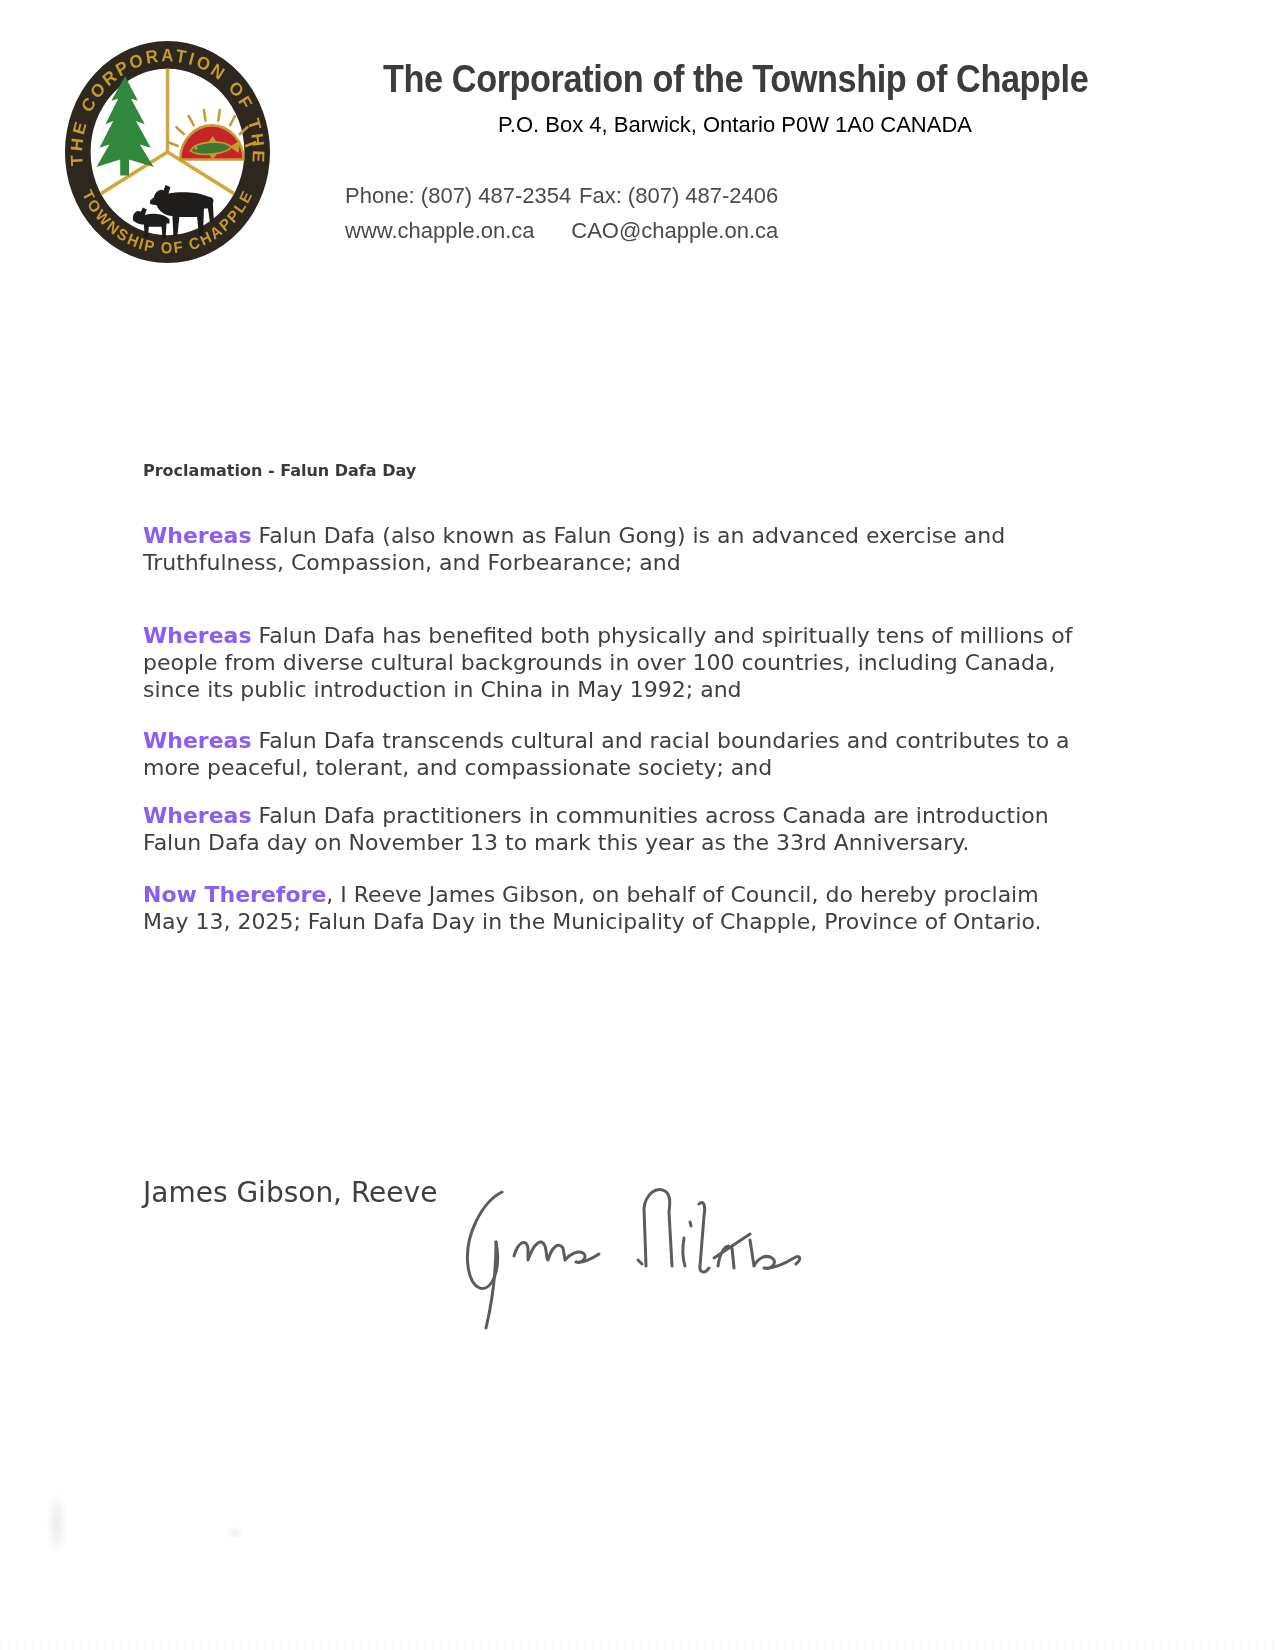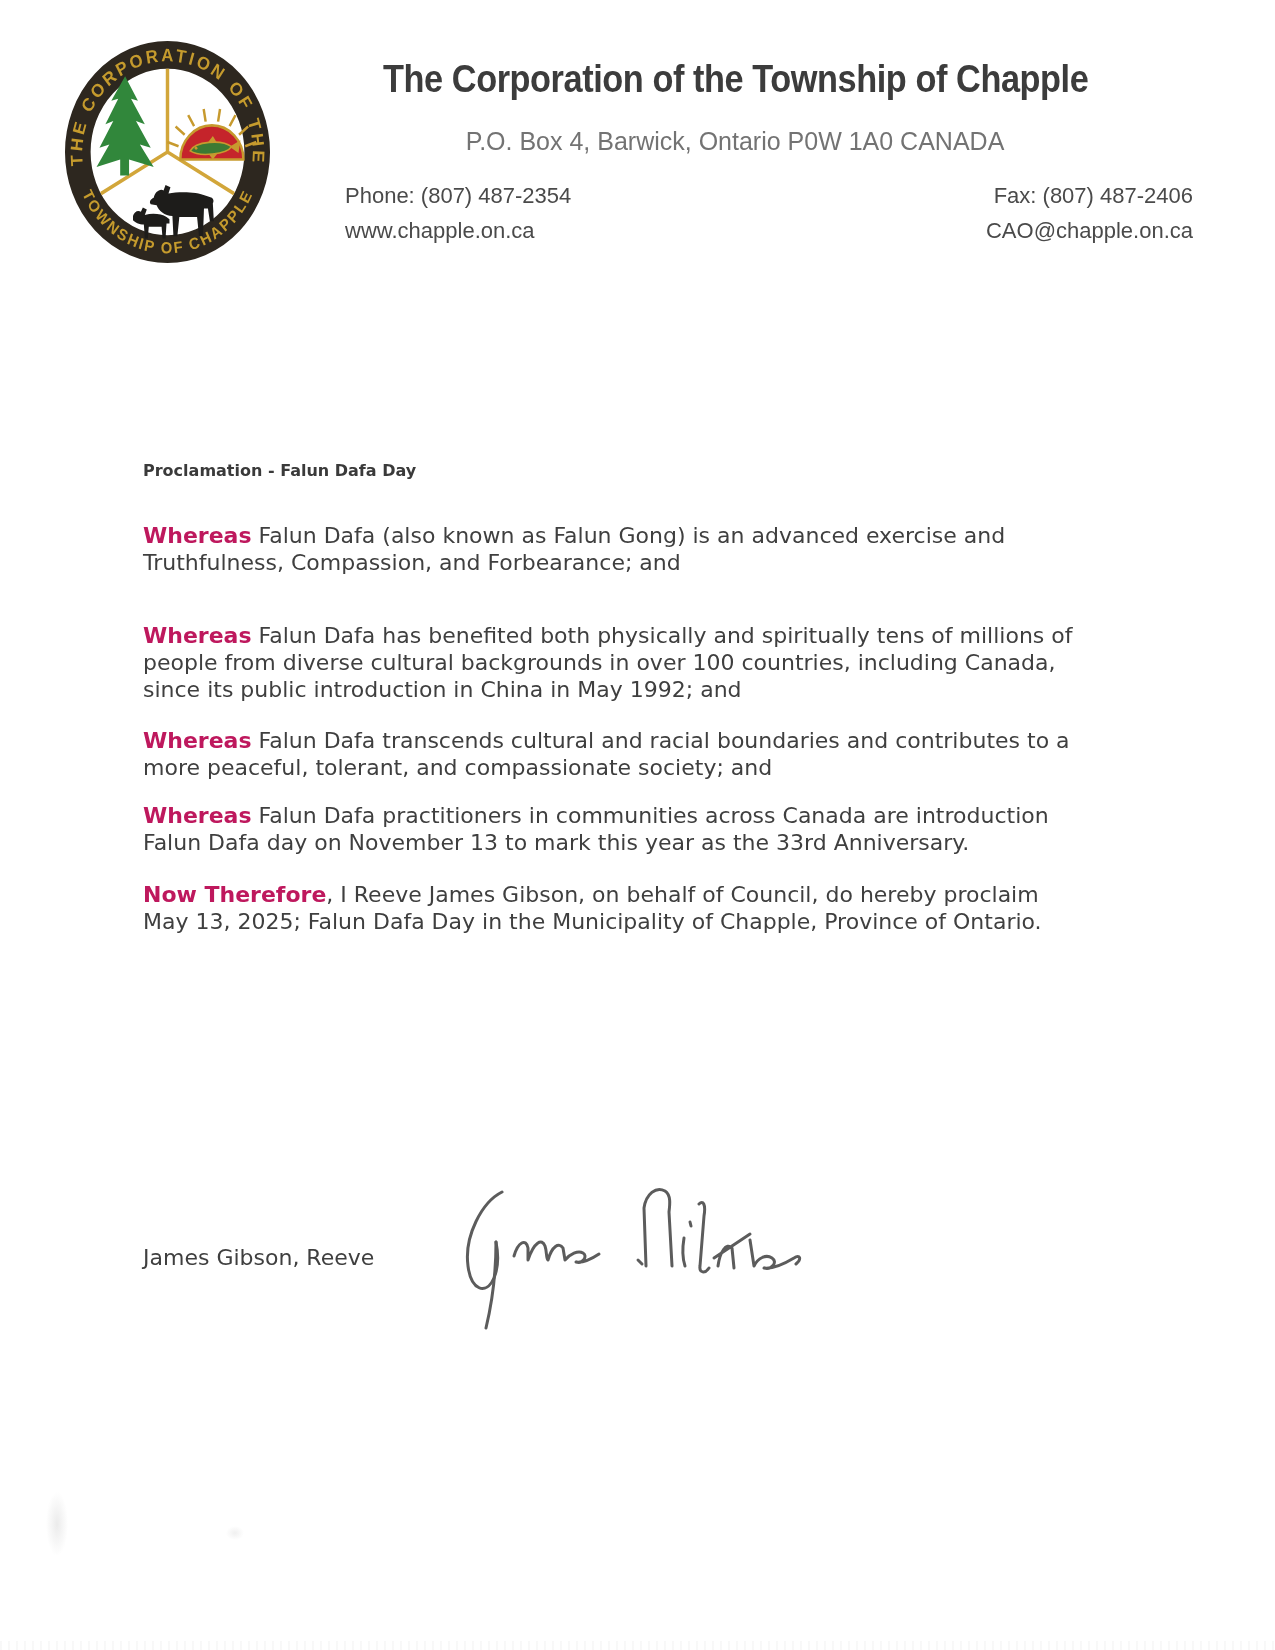--- a/index.html
+++ b/index.html
@@ -4,35 +4,35 @@
 <style>
   html,body{margin:0;padding:0;background:#ffffff;}
   .page{position:relative;width:1275px;height:1650px;background:#ffffff;overflow:hidden;
         font-family:"DejaVu Sans",sans-serif;}
   
   .seal{position:absolute;left:64px;top:40px;width:207px;height:224px;}
   .head-center{position:absolute;left:335px;top:56px;width:800px;text-align:center;color:#3c3c3c;
                font-family:"Liberation Sans",sans-serif;}
   .org-name{margin:0;font-size:39px;line-height:46px;font-weight:bold;letter-spacing:-0.5px;
             transform:scaleX(0.88);transform-origin:50% 50%;white-space:nowrap;}
-  .address-line{margin-top:24px;font-size:25px;line-height:30px;color:#737373;}
+  .address-line{margin-top:8px;font-size:22px;line-height:30px;color:#000000;}
   .contact-row{position:absolute;left:345px;top:178px;width:848px;display:flex;
-               justify-content:space-between;font-family:"Liberation Sans",sans-serif;
+               font-family:"Liberation Sans",sans-serif;
                font-size:22px;line-height:35px;color:#4a4a4a;}
   .contact-col.right{text-align:right;}
   
   .letter-body{position:absolute;left:143px;top:456px;width:985px;color:#3f3f3f;}
   .doc-title{margin:0 0 36px 0;font-size:16px;line-height:30px;font-weight:bold;color:#3a3a3a;}
   .para{margin:0;font-size:22px;line-height:27px;}
   .para .line{display:block;}
-  .para b{color:#be185d;}
+  .para b{color:#8b5cf6;}
   .mb1{margin-bottom:46px;} .mb2{margin-bottom:24px;} .mb3{margin-bottom:21px;}
   .mb4{margin-bottom:25px;} 
   
-  .typed-name{position:absolute;left:143px;top:1244px;font-size:22px;line-height:27px;color:#3f3f3f;}
+  .typed-name{position:absolute;left:143px;top:1179px;font-size:28px;line-height:27px;color:#3f3f3f;}
   .sig-svg{position:absolute;left:452px;top:1178px;width:368px;height:158px;}
   
   .smudge-a{position:absolute;left:46px;top:1492px;width:22px;height:64px;
             background:radial-gradient(closest-side,#ebebeb,#ffffff);}
   .smudge-b{position:absolute;left:226px;top:1526px;width:18px;height:14px;
             background:radial-gradient(closest-side,#f0f0f0,#ffffff);}
   .scan-noise{position:absolute;left:0;right:0;bottom:0;height:9px;opacity:.45;
             background:repeating-linear-gradient(90deg,rgba(0,0,0,.06) 0 2px,transparent 2px 8px);}
 </style>
 </head>

